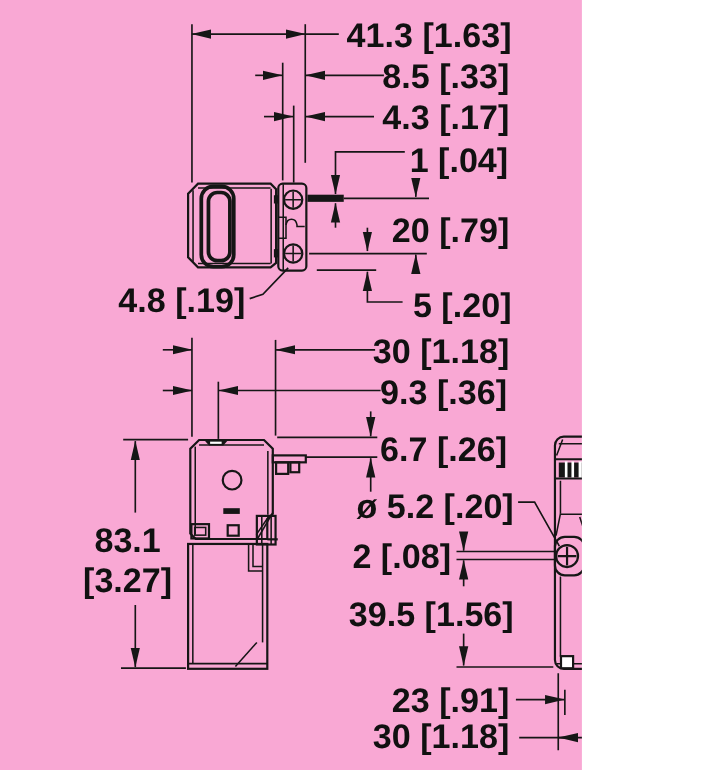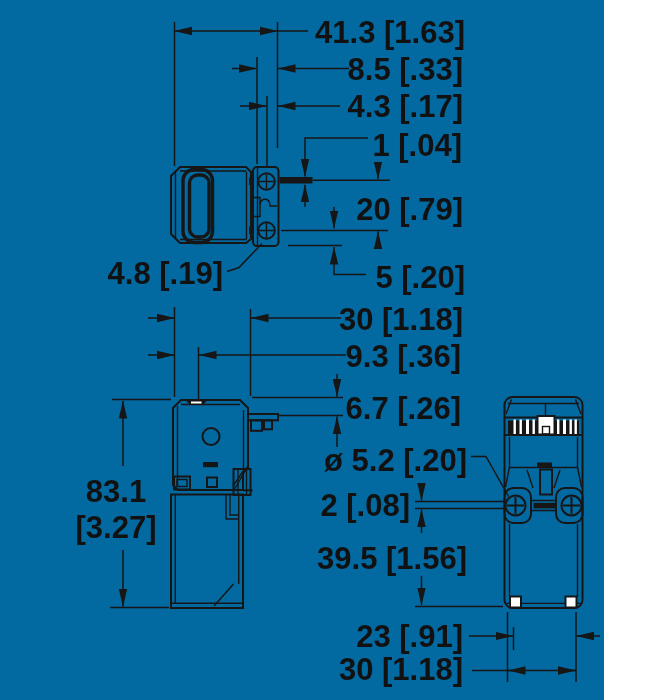--- a/index.html
+++ b/index.html
@@ -1,16 +1,16 @@
 <!DOCTYPE html>
 <html><head>
 <meta charset="utf-8">
 <style>
   html,body{margin:0;padding:0;background:#ffffff;}
-  .page{position:relative;width:604px;height:700px;background:#0369a1;overflow:hidden;
+  .page{position:relative;width:529px;height:700px;background:#f9a8d4;overflow:hidden;
         font-family:"Liberation Sans",sans-serif;}
   svg{display:block;}
   .part{fill:none;stroke:#161616;stroke-width:2;stroke-linejoin:miter;}
   .part-thin{fill:none;stroke:#161616;stroke-width:1.4;}
   .part-heavy{fill:none;stroke:#161616;stroke-width:3.4;}
   .solid{fill:#161616;stroke:none;}
   .whitefill{fill:#ffffff;}
   .dimline{fill:none;stroke:#161616;stroke-width:1.5;}
   .dim-text{font:600 31px "Liberation Sans",sans-serif;fill:#111111;}
 </style>

